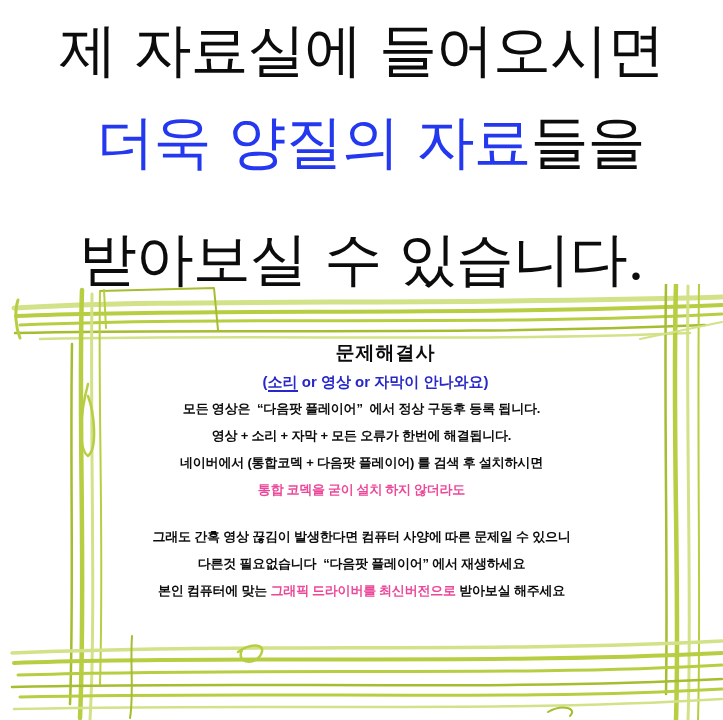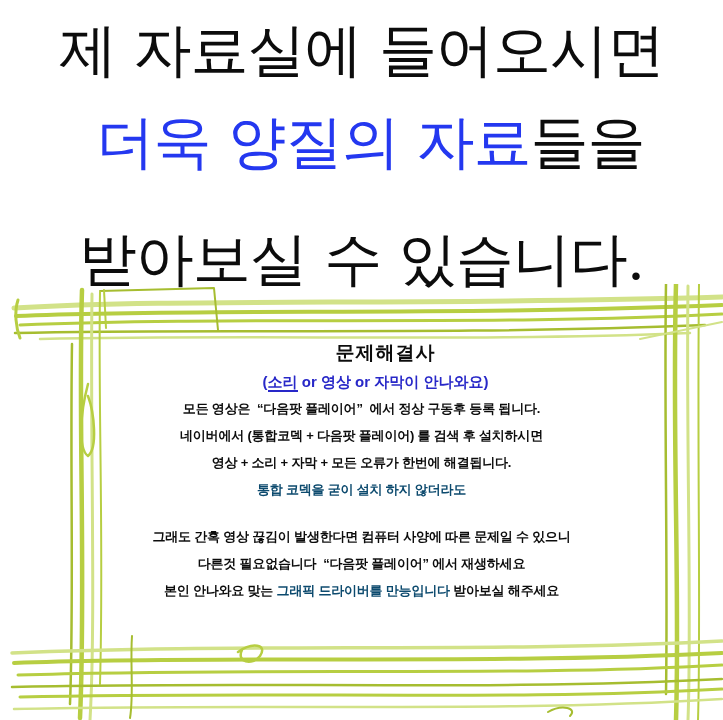--- a/index.html
+++ b/index.html
@@ -58,21 +58,21 @@
     white-space: pre;
     padding-left: 28px;
   }
   .p-line {
     font-size: 13px;
     font-weight: bold;
     line-height: 27px;
     letter-spacing: -0.2px;
     white-space: pre;
   }
-  .red { color: #0c4a6e; }
+  .red { color: #ec4899; font-family: Liberation Serif, serif; }
   .u { border-bottom: 2px solid #2828c8; padding-bottom: 0px; }
   .p-gap { height: 20px; }
 </style>
 </head>
 <body>
 
 <div class="page">
 
   <div class="header">
     <div class="h-line h1">제 자료실에 들어오시면</div>
@@ -111,22 +111,22 @@
     <path d="M14,425 C250,419 500,429 722,415" stroke="#d2e288" stroke-width="2.5"></path>
     <path d="M238,368 C252,358 268,360 260,372 C252,382 236,378 242,366" stroke="#b7ce42" stroke-width="2.5"></path>
     <path d="M548,428 C562,420 578,424 570,432" stroke="#a6bd30" stroke-width="2"></path>
     <path d="M132,352 C130,380 134,410 130,434" stroke="#a6bd30" stroke-width="2"></path>
   </svg>
 
   <div class="panel">
     <div class="p-title">문제해결사</div>
     <div class="p-heading"><span>(</span><span class="u">소리</span><span> or 영상 or 자막이 안나와요)</span></div>
     <div class="p-line">모든 영상은  “다음팟 플레이어”  에서 정상 구동후 등록 됩니다.</div>
+    <div class="p-line">영상 + 소리 + 자막 + 모든 오류가 한번에 해결됩니다.</div>
     <div class="p-line">네이버에서 (통합코덱 + 다음팟 플레이어) 를 검색 후 설치하시면</div>
-    <div class="p-line">영상 + 소리 + 자막 + 모든 오류가 한번에 해결됩니다.</div>
     <div class="p-line red">통합 코덱을 굳이 설치 하지 않더라도</div>
     <div class="p-gap"></div>
     <div class="p-line">그래도 간혹 영상 끊김이 발생한다면 컴퓨터 사양에 따른 문제일 수 있으니</div>
     <div class="p-line">다른것 필요없습니다  “다음팟 플레이어” 에서 재생하세요</div>
-    <div class="p-line"><span>본인 안나와요 맞는 </span><span class="red">그래픽 드라이버를 만능입니다</span><span> 받아보실 해주세요</span></div>
+    <div class="p-line"><span>본인 컴퓨터에 맞는 </span><span class="red">그래픽 드라이버를 최신버전으로</span><span> 받아보실 해주세요</span></div>
   </div>
 
 </div>
 
 </body></html>

